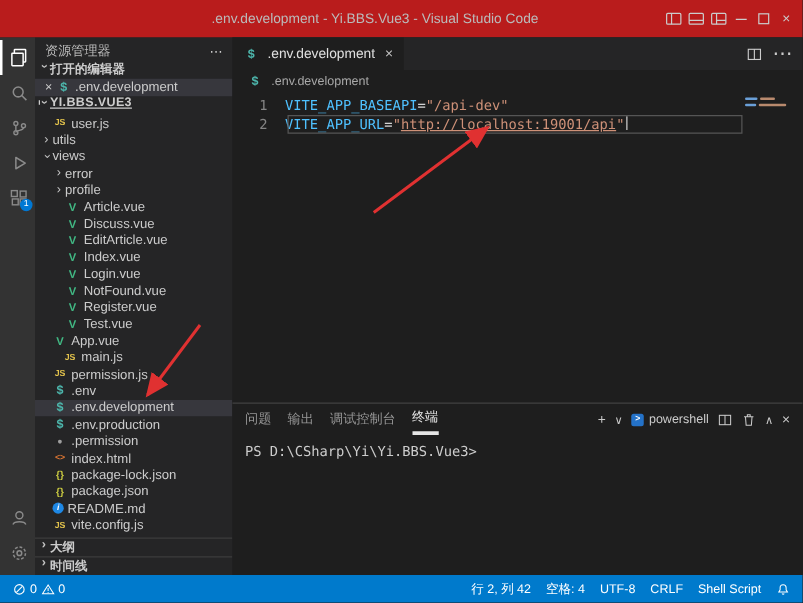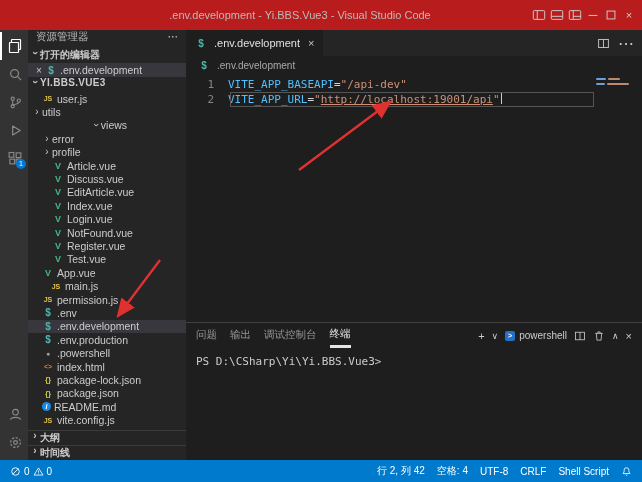--- a/index.html
+++ b/index.html
@@ -18,21 +18,21 @@
 
   
   .activitybar{flex:0 0 28px;background:#333333;display:flex;flex-direction:column;padding-top:2px;}
   .ab-item{height:28px;display:flex;align-items:center;justify-content:center;color:#8a8a8a;position:relative;border-left:2px solid transparent;cursor:pointer;}
   .ab-item.active{color:#ffffff;border-left:2px solid #ffffff;}
   .ab-badge{position:absolute;right:2px;bottom:3px;background:#0078d4;color:#fff;border-radius:50%;width:10px;height:10px;font-size:7px;line-height:10px;text-align:center;}
   .ab-bottom{margin-top:auto;margin-bottom:4px;}
 
   
   .sidebar{flex:0 0 158px;background:#252526;color:#cccccc;display:flex;flex-direction:column;min-height:0;overflow:hidden;}
-  .sb-title{flex:0 0 18px;display:flex;align-items:flex-start;padding:0 8px;font-size:10.5px;color:#bbbbbb;}
+  .sb-title{flex:0 0 18px;display:flex;align-items:flex-end;padding:0 8px;font-size:10.5px;color:#bbbbbb;}
   .sb-title-more{margin-left:auto;color:#cccccc;cursor:pointer;}
   .sec-header{flex:0 0 15px;display:flex;align-items:flex-start;font-size:10px;font-weight:bold;color:#cccccc;padding-left:2px;cursor:pointer;white-space:nowrap;}
   .oe-row{flex:0 0 14px;display:flex;align-items:center;background:#37373d;font-size:10.5px;padding-left:5px;white-space:nowrap;cursor:pointer;}
   .oe-close{width:12px;color:#cccccc;text-align:center;font-size:10px;}
   .tree{overflow:hidden;}
   .tree-row{display:flex;align-items:center;height:13.4px;font-size:10.5px;color:#cccccc;white-space:nowrap;cursor:pointer;}
   .tree-row.selected{background:#37373d;}
   .chev{flex:0 0 10px;display:inline-flex;justify-content:center;color:#c5c5c5;font-size:10px;line-height:1;}
   .chev.open{transform:rotate(90deg);}
   .fi{flex:0 0 12px;display:inline-flex;justify-content:center;align-items:center;margin-right:3px;}
@@ -189,36 +189,36 @@
       <div class="sec-header">
         <span class="chev open">›</span>
         <span>打开的编辑器</span>
       </div>
       <div class="oe-row">
         <span class="oe-close">×</span>
         <span class="fi ic-env">$</span>
         <span>.env.development</span>
       </div>
 
-      <div class="sec-header" style="letter-spacing:.3px;">
+      <div class="sec-header" style="letter-spacing:.3px;text-decoration:underline;">
         <span class="chev open">›</span>
         <span>YI.BBS.VUE3</span>
       </div>
 
       <div class="tree">
           <div class="tree-row" style="padding-left: 4px;">
             <span class="chev"></span>
             <span class="fi ic-js">JS</span>
             <span class="tree-label">user.js</span>
           </div>
           <div class="tree-row" style="padding-left: 4px;">
             <span class="chev">›</span>
             <span class="tree-label">utils</span>
           </div>
-          <div class="tree-row" style="padding-left: 4px; justify-content: center;">
+          <div class="tree-row" style="padding-left: 4px;">
             <span class="chev open">›</span>
             <span class="tree-label">views</span>
           </div>
           <div class="tree-row" style="padding-left: 14px;">
             <span class="chev">›</span>
             <span class="tree-label">error</span>
           </div>
           <div class="tree-row" style="padding-left: 14px;">
             <span class="chev">›</span>
             <span class="tree-label">profile</span>
@@ -289,21 +289,21 @@
             <span class="tree-label">.env.development</span>
           </div>
           <div class="tree-row" style="padding-left: 4px;">
             <span class="chev"></span>
             <span class="fi ic-env">$</span>
             <span class="tree-label">.env.production</span>
           </div>
           <div class="tree-row" style="padding-left: 4px;">
             <span class="chev"></span>
             <span class="fi ic-git">●</span>
-            <span class="tree-label">.powershell</span>
+            <span class="tree-label">.permission</span>
           </div>
           <div class="tree-row" style="padding-left: 4px;">
             <span class="chev"></span>
             <span class="fi ic-html">&lt;&gt;</span>
             <span class="tree-label">index.html</span>
           </div>
           <div class="tree-row" style="padding-left: 4px;">
             <span class="chev"></span>
             <span class="fi ic-json">{}</span>
             <span class="tree-label">package-lock.json</span>

